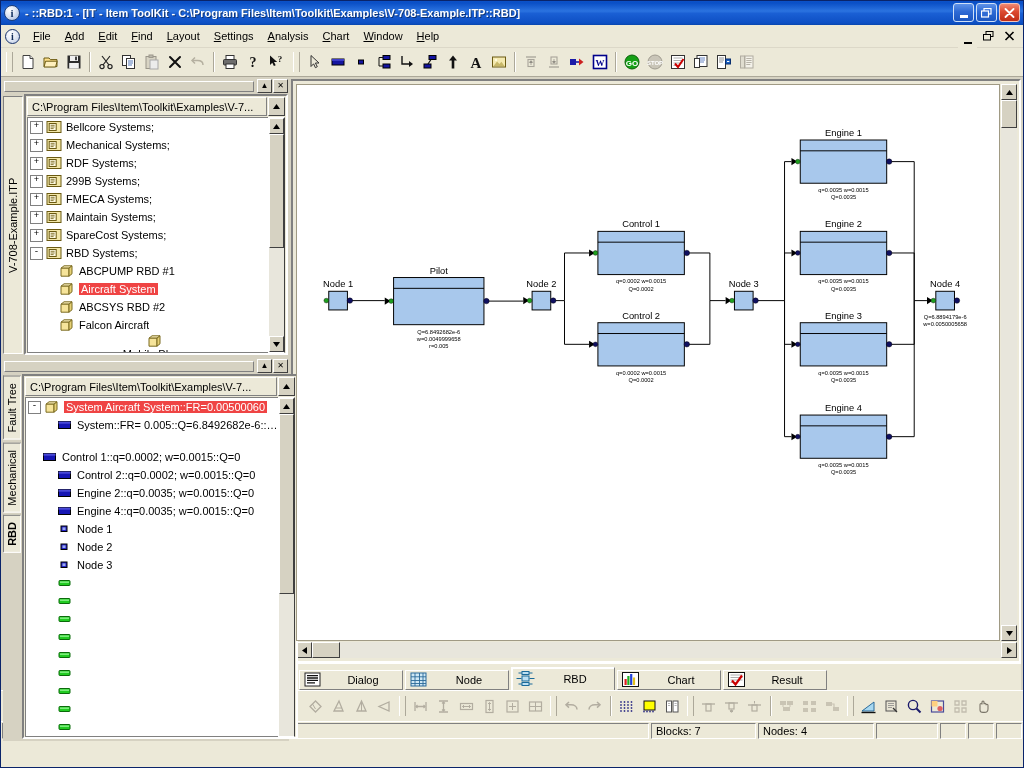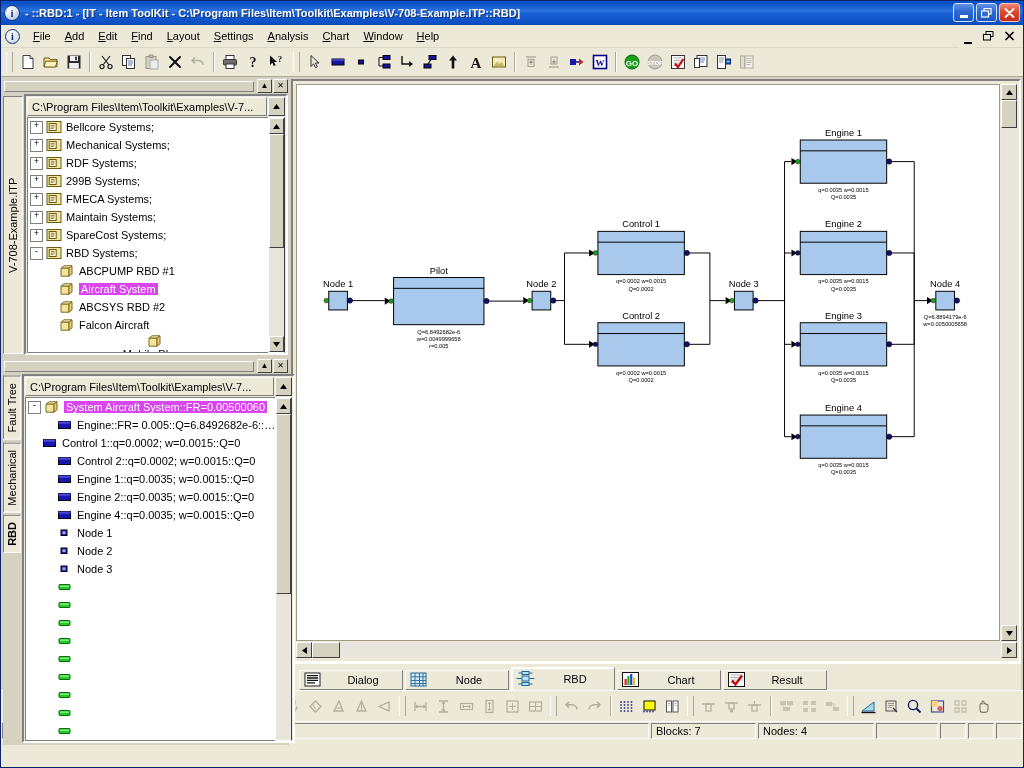--- a/index.html
+++ b/index.html
@@ -108,21 +108,21 @@
   .hsthumb{position:absolute;top:0;bottom:0;background:#d6d2c2;
     border:1px solid #fff;border-right-color:#404040;border-bottom-color:#404040;}
 
   .trow{display:flex;align-items:center;height:18px;font-size:11px;color:#000;
     white-space:nowrap;padding-left:2px;}
   .trow .exp{width:11px;height:11px;border:1px solid #808080;background:#fff;
     font-size:9px;line-height:9px;text-align:center;color:#000;margin-right:3px;flex:0 0 auto;
     font-family:"Liberation Mono",monospace;}
   .trow .spacer{width:14px;flex:0 0 auto;}
   .trow .lbl{overflow:hidden;}
-  .trow.sel .lbl{background:#d946ef;color:#fff;padding:0 2px;}
+  .trow.sel .lbl{background:#ef4444;color:#fff;padding:0 2px;}
 
   .ic{width:16px;height:14px;margin-right:4px;flex:0 0 auto;display:block;}
 
   
   .right{flex:1;display:flex;flex-direction:column;margin:2px 2px 0 0;min-width:0;}
   .canvas-frame{flex:1;border:2px solid;border-color:#808080 #fff #fff #808080;
      background:#ece9d8;display:flex;flex-direction:column;min-height:0;}
   .canvas-row{flex:1;display:flex;min-height:0;}
   .canvas{flex:1;background:#fff;position:relative;overflow:hidden;
      border:1px solid #a09a84;margin:3px 0 0 3px;}
@@ -647,51 +647,41 @@
                     <span class="lbl">System Aircraft System::FR=0.00500060</span>
                   </div>
                   <div class="trow" style="padding-left: 17px;">
                     <div class="spacer"></div>
                     <span style="display: inline-block; width: 16px; height: 14px; margin-right: 4px; flex: 0 0 auto;">
                       <svg class="ic" viewBox="0 0 16 14">
                         <rect x="1.5" y="3.5" width="12" height="7" fill="#1616b4" stroke="#000"></rect>
                         <rect x="1.5" y="3.5" width="12" height="2.2" fill="#4a4ad8"></rect>
                       </svg>
                     </span>
-                    <span class="lbl">Engine::FR= 0.005::Q=6.8492682e-6::…</span>
-                  </div>
-                  <div class="trow" style="">
+                    <span class="lbl">System::FR= 0.005::Q=6.8492682e-6::…</span>
+                  </div>
+                  <div class="trow" style=" margin-top: 14px;">
                     <div class="spacer"></div>
                     <span style="display: inline-block; width: 16px; height: 14px; margin-right: 4px; flex: 0 0 auto;">
                       <svg class="ic" viewBox="0 0 16 14">
                         <rect x="1.5" y="3.5" width="12" height="7" fill="#1616b4" stroke="#000"></rect>
                         <rect x="1.5" y="3.5" width="12" height="2.2" fill="#4a4ad8"></rect>
                       </svg>
                     </span>
                     <span class="lbl">Control 1::q=0.0002; w=0.0015::Q=0</span>
                   </div>
                   <div class="trow" style="padding-left: 17px;">
                     <div class="spacer"></div>
                     <span style="display: inline-block; width: 16px; height: 14px; margin-right: 4px; flex: 0 0 auto;">
                       <svg class="ic" viewBox="0 0 16 14">
                         <rect x="1.5" y="3.5" width="12" height="7" fill="#1616b4" stroke="#000"></rect>
                         <rect x="1.5" y="3.5" width="12" height="2.2" fill="#4a4ad8"></rect>
                       </svg>
                     </span>
                     <span class="lbl">Control 2::q=0.0002; w=0.0015::Q=0</span>
-                  </div>
-                  <div class="trow" style="padding-left: 17px;">
-                    <div class="spacer"></div>
-                    <span style="display: inline-block; width: 16px; height: 14px; margin-right: 4px; flex: 0 0 auto;">
-                      <svg class="ic" viewBox="0 0 16 14">
-                        <rect x="1.5" y="3.5" width="12" height="7" fill="#1616b4" stroke="#000"></rect>
-                        <rect x="1.5" y="3.5" width="12" height="2.2" fill="#4a4ad8"></rect>
-                      </svg>
-                    </span>
-                    <span class="lbl">Engine 1::q=0.0035; w=0.0015::Q=0</span>
                   </div>
                   <div class="trow" style="padding-left: 17px;">
                     <div class="spacer"></div>
                     <span style="display: inline-block; width: 16px; height: 14px; margin-right: 4px; flex: 0 0 auto;">
                       <svg class="ic" viewBox="0 0 16 14">
                         <rect x="1.5" y="3.5" width="12" height="7" fill="#1616b4" stroke="#000"></rect>
                         <rect x="1.5" y="3.5" width="12" height="2.2" fill="#4a4ad8"></rect>
                       </svg>
                     </span>
                     <span class="lbl">Engine 2::q=0.0035; w=0.0015::Q=0</span>

